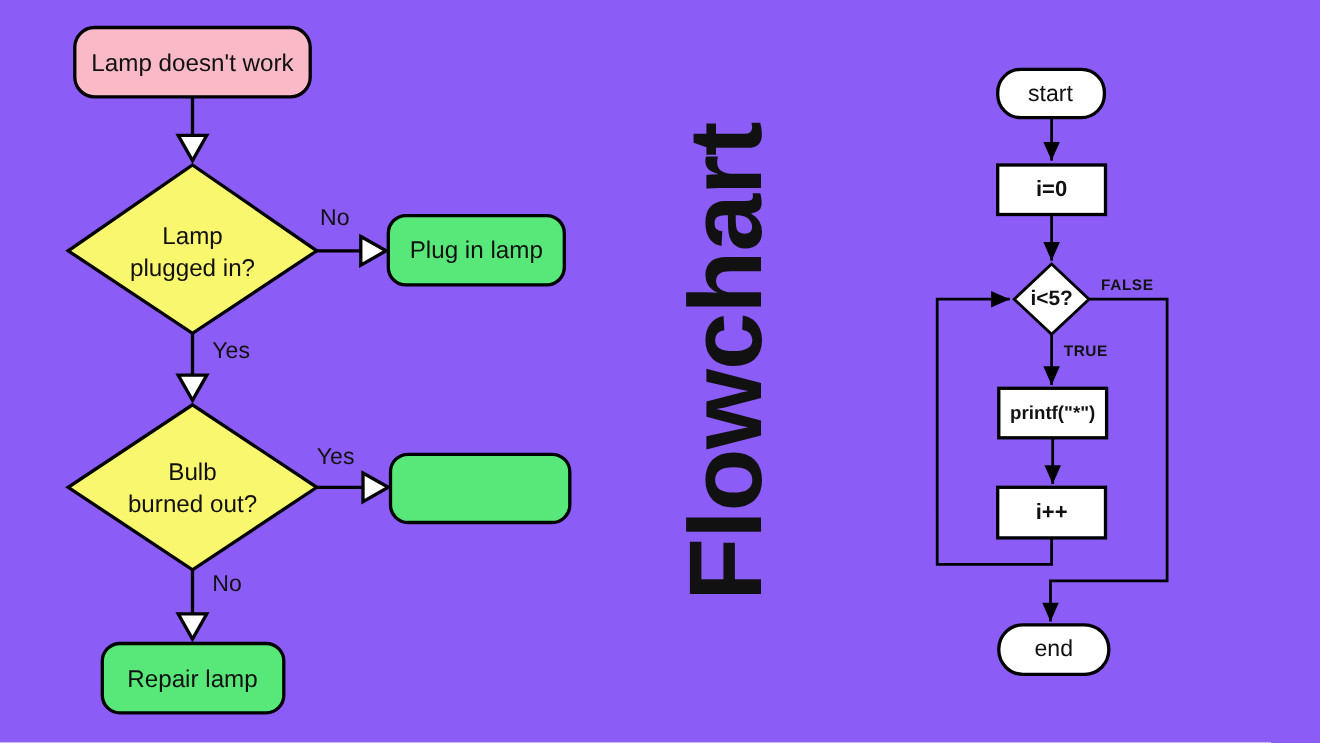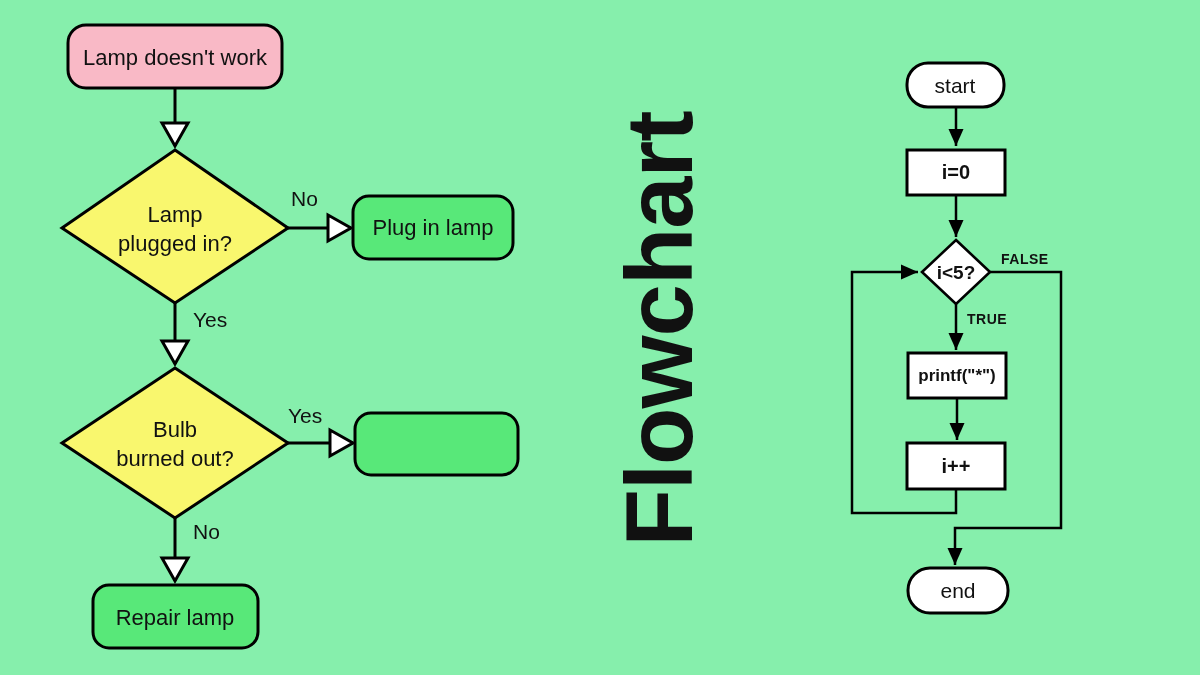--- a/index.html
+++ b/index.html
@@ -8,21 +8,21 @@
     width: 1200px;
     height: 675px;
     background: #ffffff;
     overflow: hidden;
     font-family: "Liberation Sans", sans-serif;
   }
   #stage {
     position: relative;
     width: 1200px;
     height: 675px;
-    background: #86efac;
+    background: #8b5cf6;
   }
   svg { display: block; }
   text {
     font-family: "Liberation Sans", sans-serif;
     fill: #111111;
   }
   .node-label   { font-size: 22px; }
   .edge-label   { font-size: 21px; }
   .rnode-label  { font-size: 21px; }
   .rnode-bold   { font-size: 20px; font-weight: bold; }

